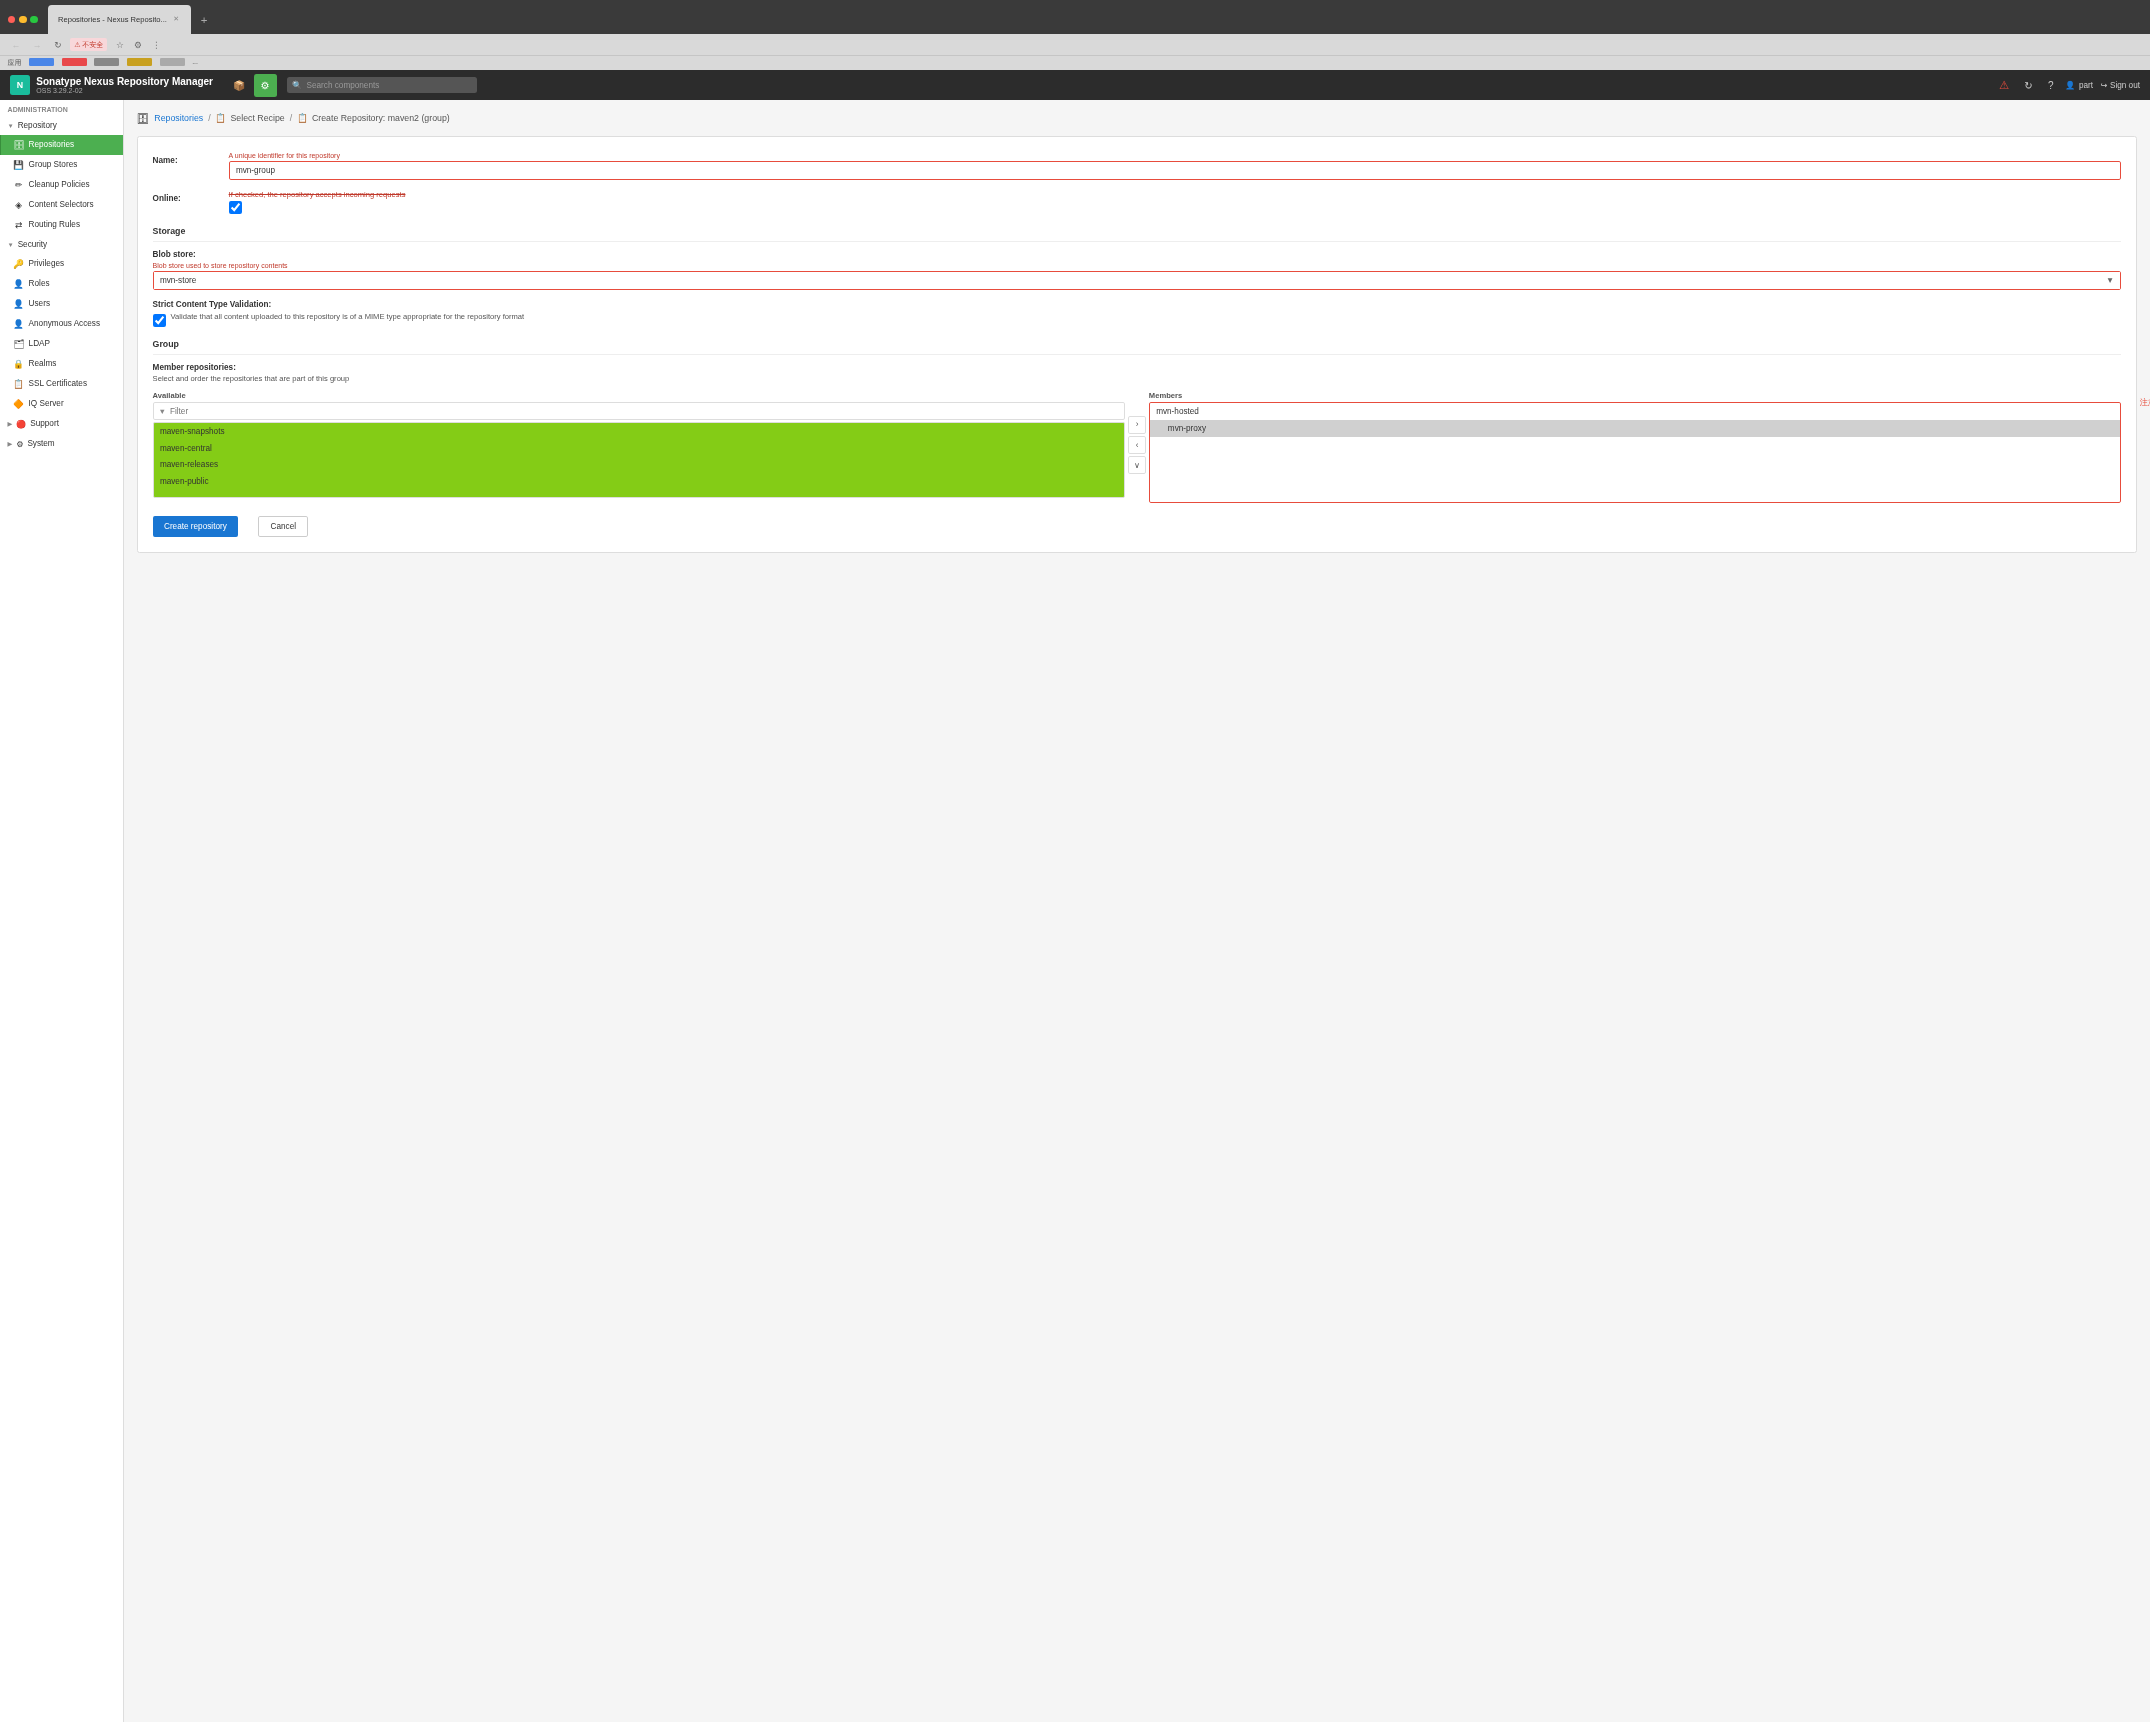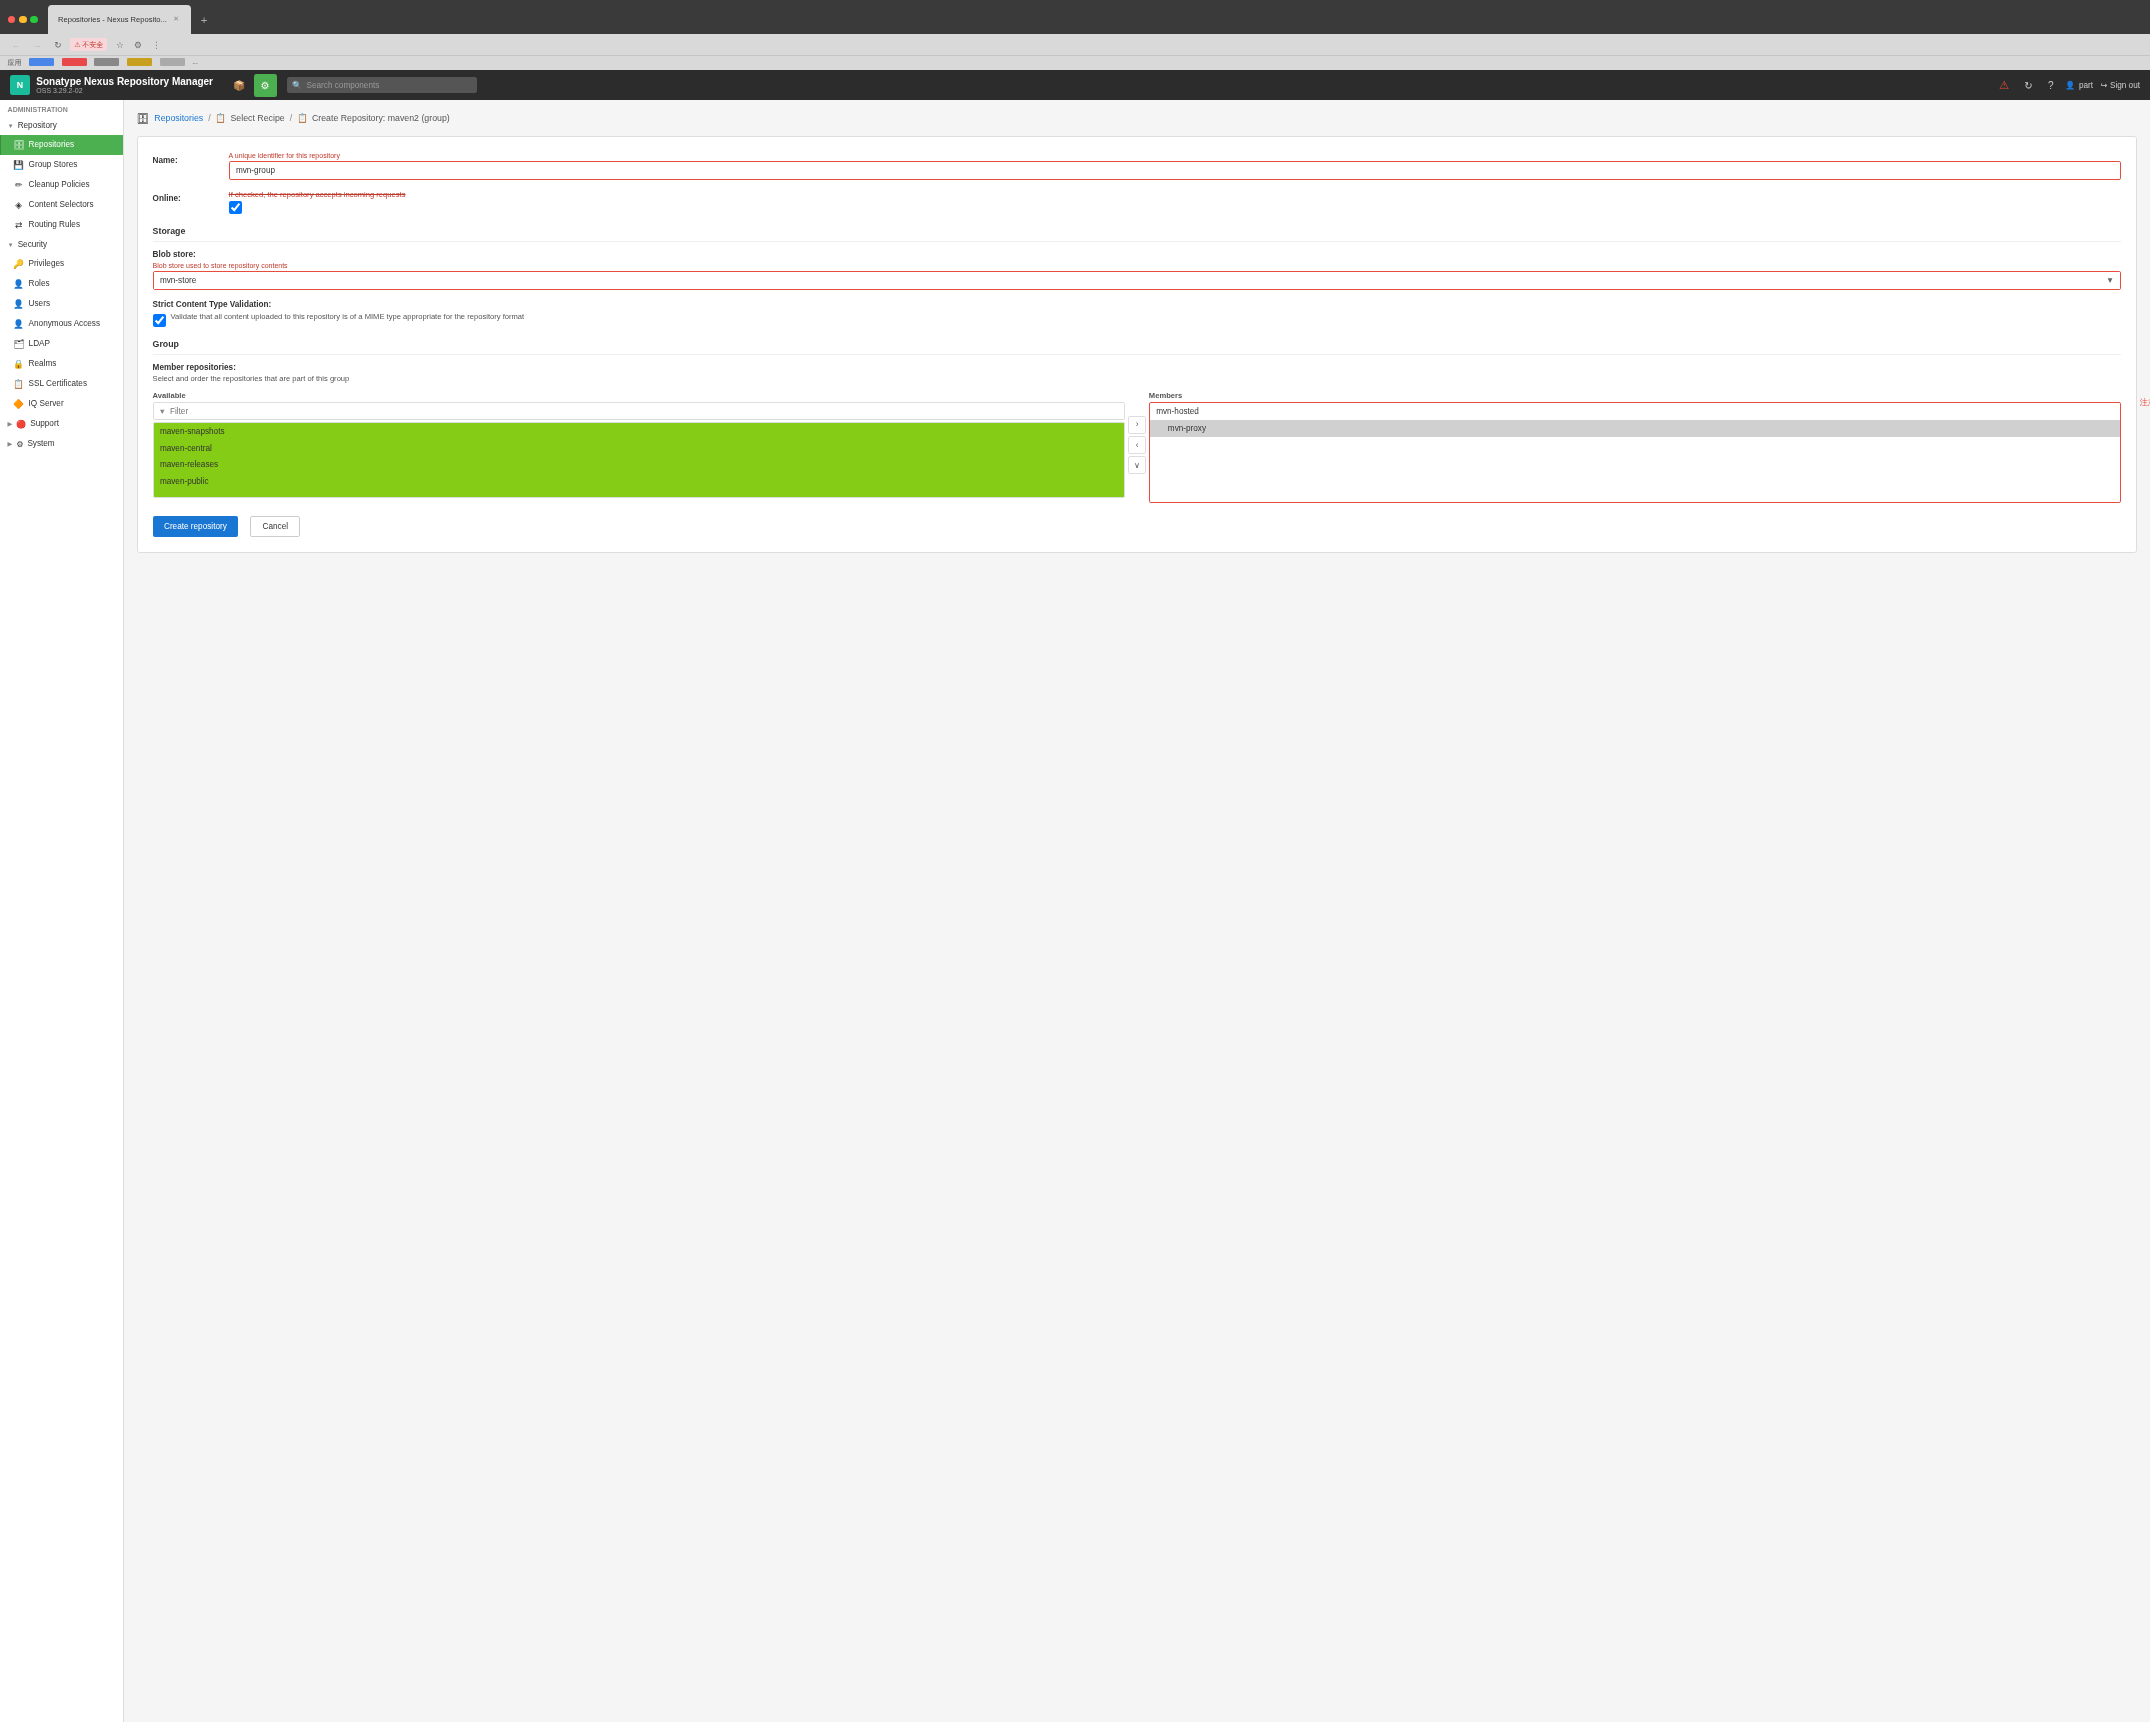--- a/index.html
+++ b/index.html
@@ -112,21 +112,21 @@
     .transfer-buttons { display: flex; flex-direction: column; gap: 2.5px; justify-content: center; padding-top: 25px; }
     .transfer-btn { width: 17.7px; height: 17.7px; border: 0.6px solid #ddd; background: white; border-radius: 1.9px; cursor: pointer; display: flex; align-items: center; justify-content: center; font-size: 8.2px; color: #555; }
 
     .members-list-wrapper { flex: 1; position: relative; }
     .members-box { border: 1.3px solid #e74c3c; border-radius: 1.9px; background: white; min-height: 101px; }
     .members-header { font-size: 7.6px; color: #555; font-weight: 600; margin-bottom: 2.5px; }
     .member-item { padding: 3.8px 6.3px; font-size: 8.2px; color: #333; cursor: pointer; }
     .member-item.selected { background: #d0d0d0; padding-left: 18px; }
     .attention-note { position: absolute; right: -51px; top: 6.3px; color: #e74c3c; font-size: 8.2px; font-weight: 500; white-space: nowrap; }
 
-    .form-actions { display: flex; gap: 12px; margin-top: 12.6px; }
+    .form-actions { display: flex; gap: 20px; margin-top: 12.6px; }
     .btn-primary { background: #1976d2; color: white; border: none; padding: 5px 11.4px; border-radius: 1.9px; font-size: 8.2px; cursor: pointer; }
     .btn-secondary { background: white; color: #333; border: 0.6px solid #ccc; padding: 5px 11.4px; border-radius: 1.9px; font-size: 8.2px; cursor: pointer; }
 
     .red-outline { border: 1.3px solid #e74c3c !important; }
   </style>
 </head>
 <body>
 
 <div class="browser-chrome">
   <div class="browser-titlebar">

